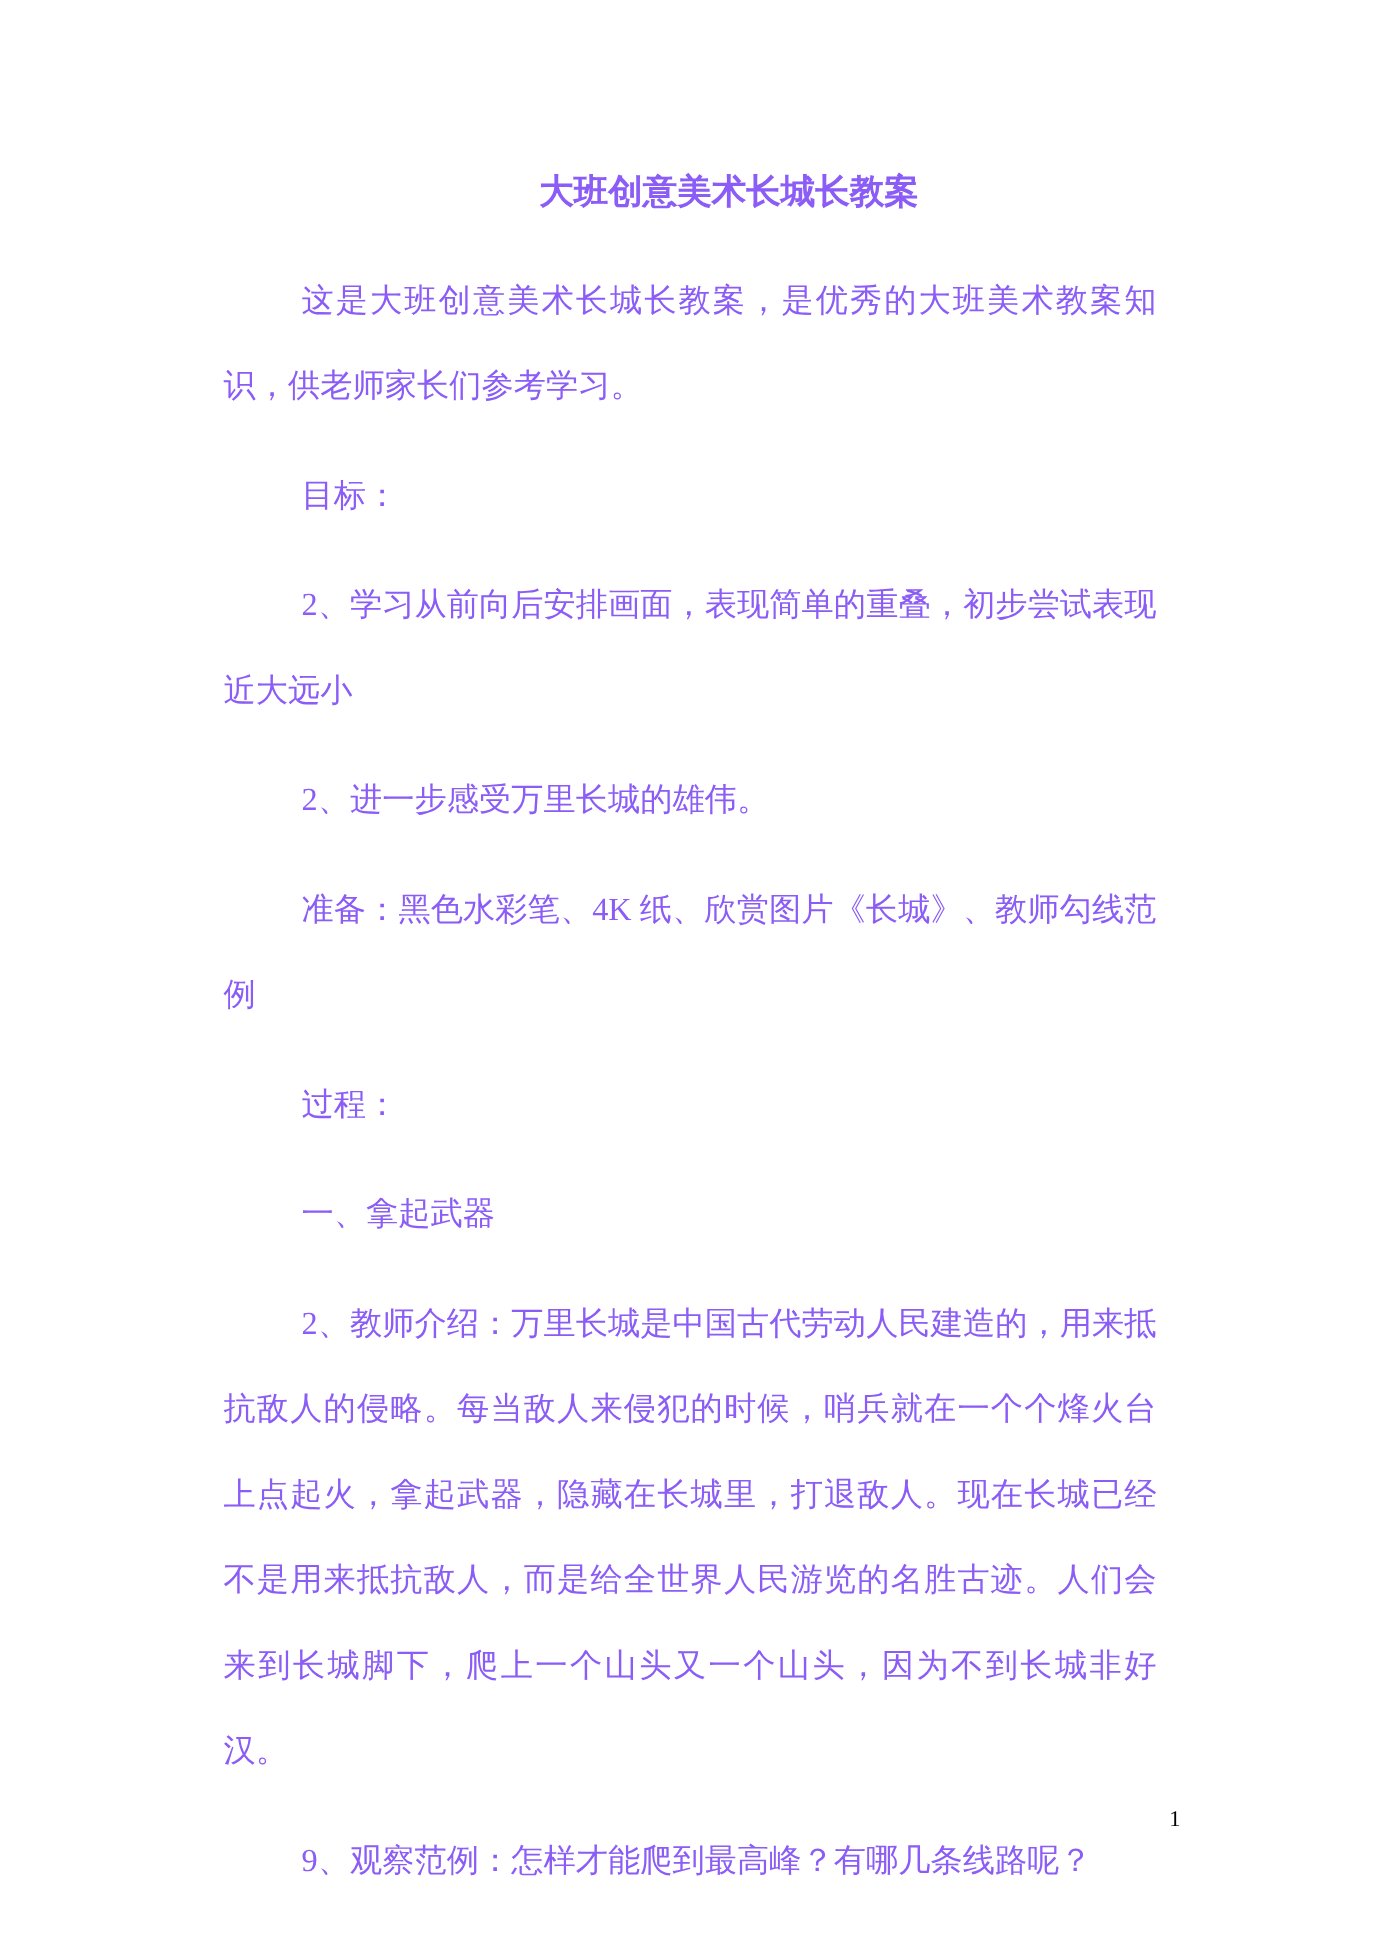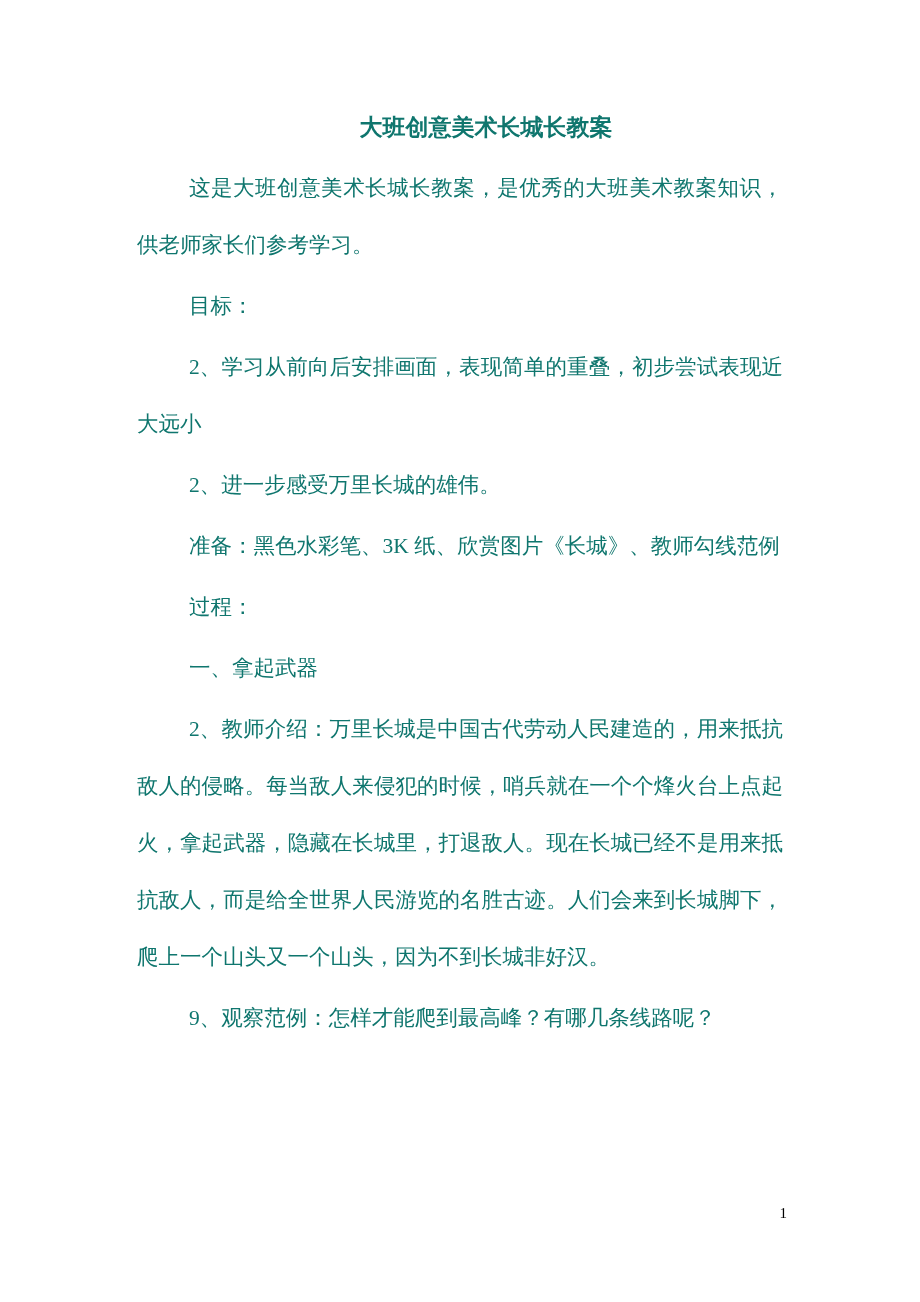--- a/index.html
+++ b/index.html
@@ -18,32 +18,32 @@
   }
   .doc {
     position: absolute;
     top: 99px;
     left: 133px;
     width: 654px;
     font-size: 21.5px;
     line-height: 57px;
     text-align: justify;
     text-justify: inter-ideograph;
-    color: #0f766e;
+    color: #8b5cf6;
   }
   .doc-title {
     margin: 0;
     font-size: 23px;
     font-weight: bold;
     line-height: 57px;
     text-align: center;
     text-indent: 52px; 
   }
   .doc p {
-    margin: 4px;
+    margin: 16px;
     text-indent: 52px;
   }
   .page-number {
     position: absolute;
     top: 1201px;
     left: 733px;
     width: 54px;
     text-align: right;
     font-size: 15px;
     line-height: 24px;
@@ -59,21 +59,21 @@
     <h1 class="doc-title">大班创意美术长城长教案</h1>
 
     <p>这是大班创意美术长城长教案，是优秀的大班美术教案知识，供老师家长们参考学习。</p>
 
     <p>目标：</p>
 
     <p>2、学习从前向后安排画面，表现简单的重叠，初步尝试表现近大远小</p>
 
     <p>2、进一步感受万里长城的雄伟。</p>
 
-    <p>准备：黑色水彩笔、3K 纸、欣赏图片《长城》、教师勾线范例</p>
+    <p>准备：黑色水彩笔、4K 纸、欣赏图片《长城》、教师勾线范例</p>
 
     <p>过程：</p>
 
     <p>一、拿起武器</p>
 
 
     <p>2、教师介绍：万里长城是中国古代劳动人民建造的，用来抵抗敌人的侵略。每当敌人来侵犯的时候，哨兵就在一个个烽火台上点起火，拿起武器，隐藏在长城里，打退敌人。现在长城已经不是用来抵抗敌人，而是给全世界人民游览的名胜古迹。人们会来到长城脚下，爬上一个山头又一个山头，因为不到长城非好汉。</p>
 
     <p>9、观察范例：怎样才能爬到最高峰？有哪几条线路呢？</p>
   </div>

